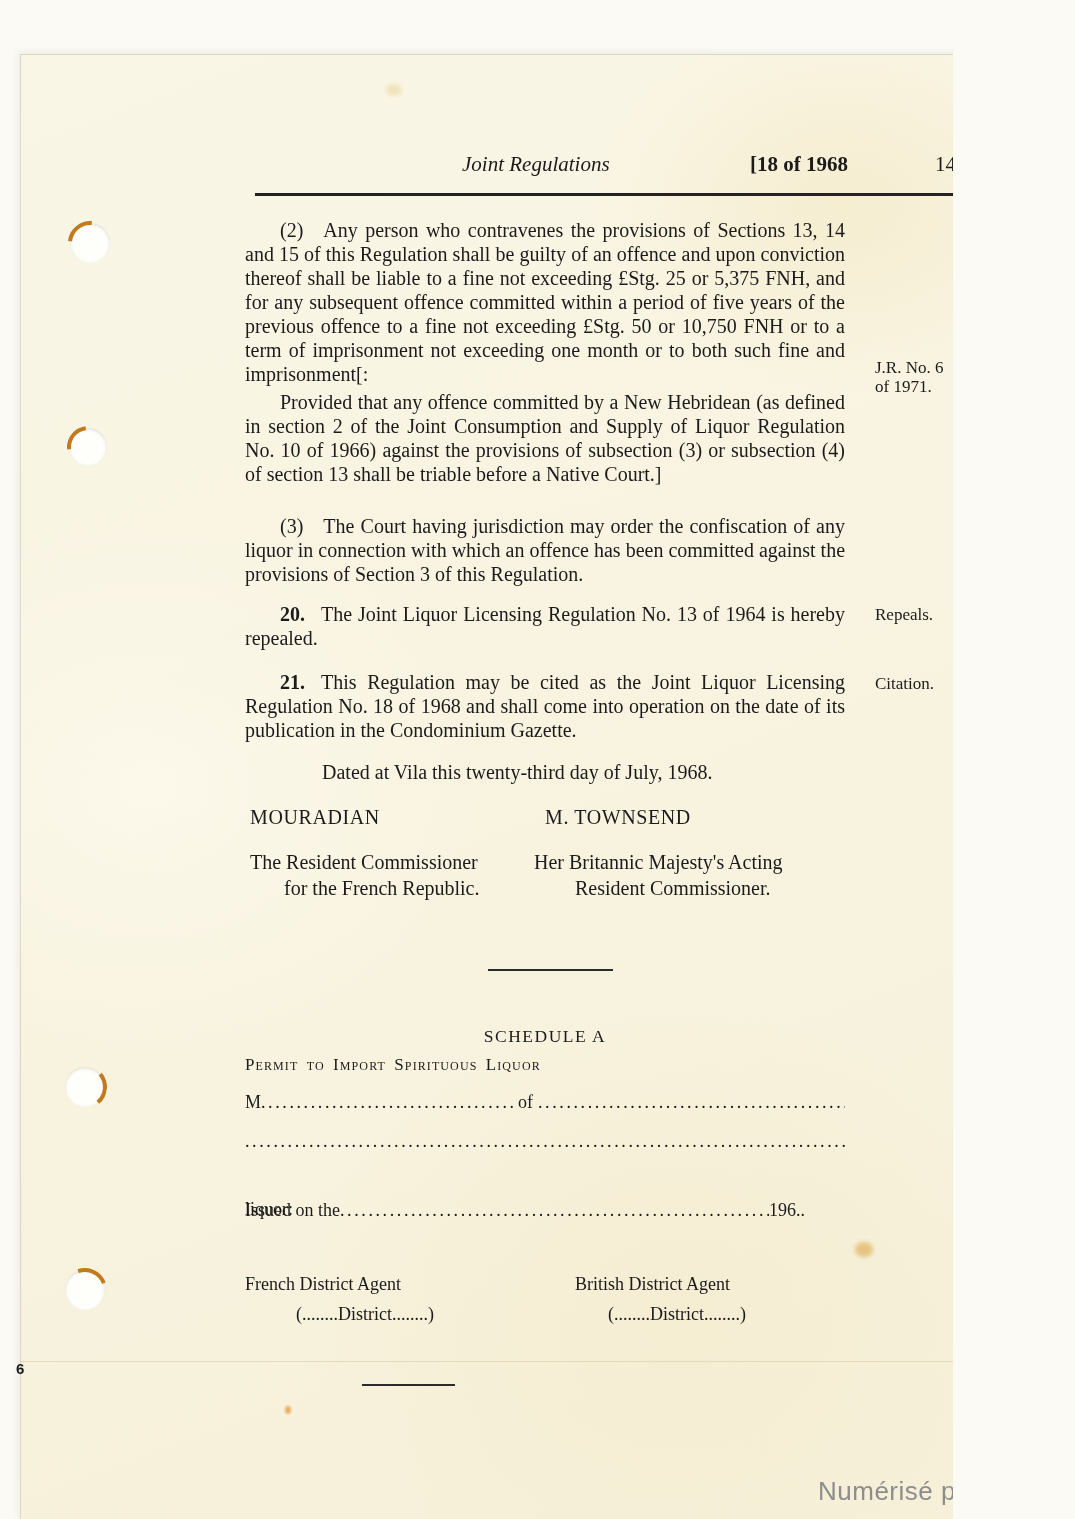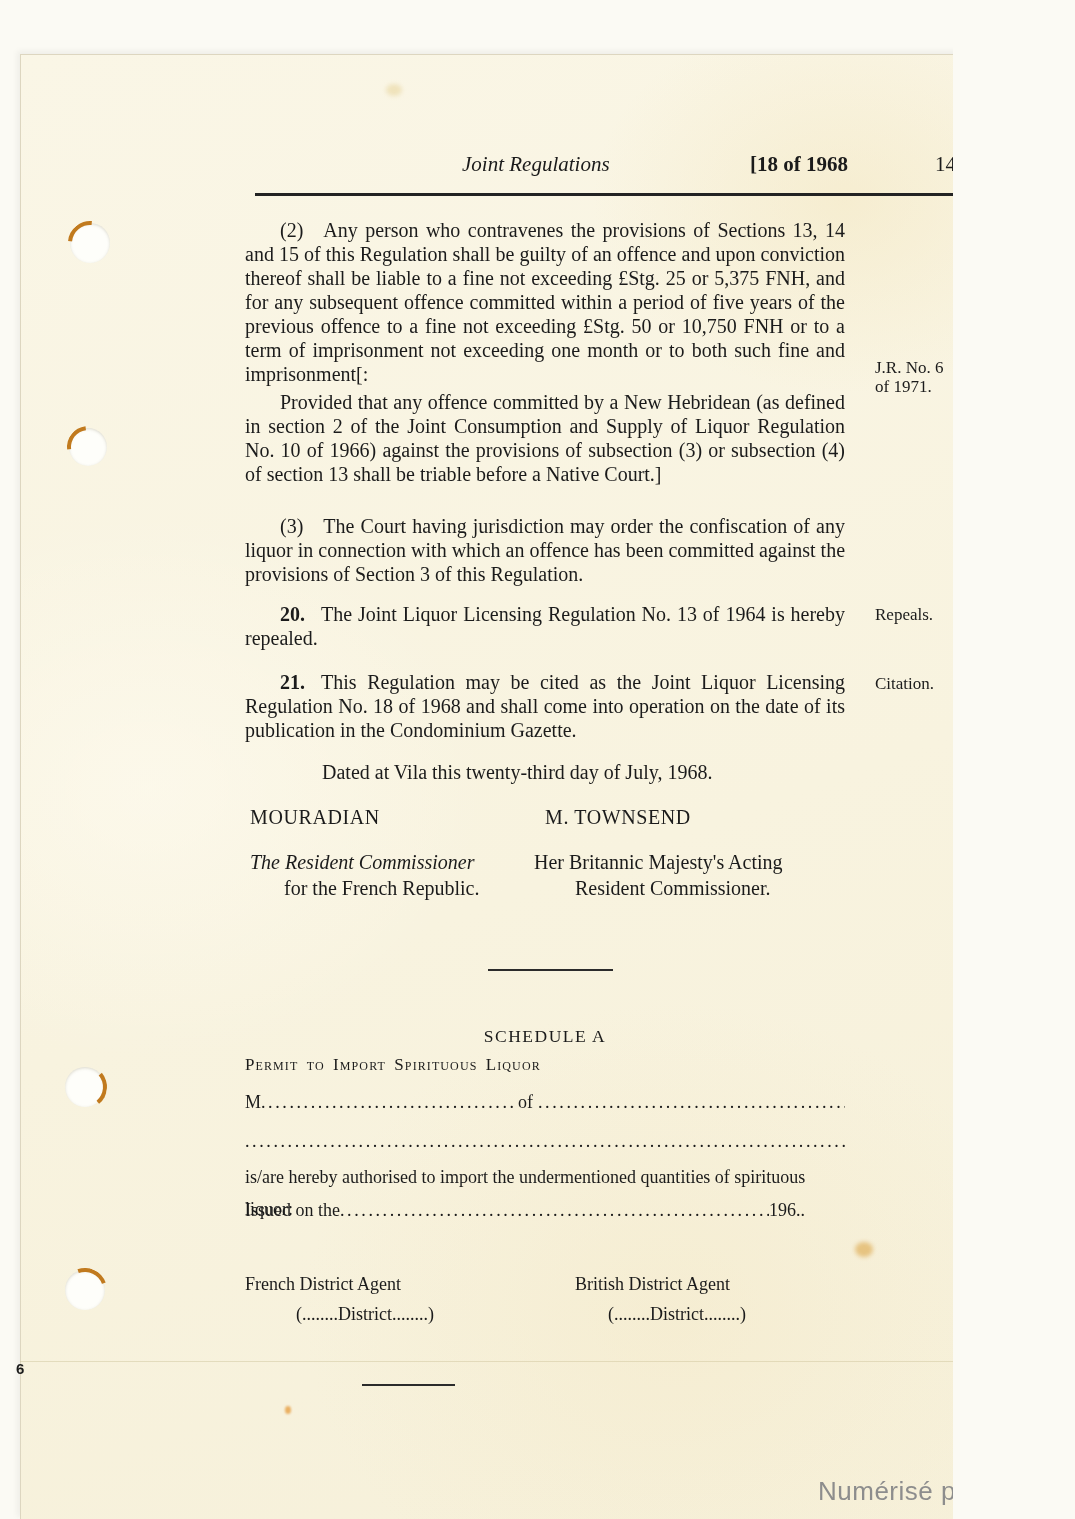--- a/index.html
+++ b/index.html
@@ -106,40 +106,39 @@
     <div>J.R. No. 6</div>
     <div>of 1971.</div>
   </div>
   <div class="margin-note" style="top:605px;">Repeals.</div>
   <div class="margin-note" style="top:674px;text-align:right;">Citation.</div>
 
   <span class="dated">Dated at Vila this twenty-third day of July, 1968.</span>
 
   <span class="sig sig-name" style="left:250px;top:806px;">MOURADIAN</span>
   <span class="sig sig-name" style="left:545px;top:806px;">M. TOWNSEND</span>
-  <span class="sig" style="left:250px;top:851px;font-style:italic;">The Resident Commissioner</span>
+  <span class="sig" style="left:250px;top:851px;">The Resident Commissioner</span>
   <span class="sig" style="left:284px;top:877px;">for the French Republic.</span>
   <span class="sig" style="left:534px;top:851px;">Her Britannic Majesty's Acting</span>
   <span class="sig" style="left:575px;top:877px;">Resident Commissioner.</span>
 
   <div class="rule-mid"></div>
 
   <div class="sched-head">SCHEDULE A</div>
   <div class="sched-sub">Permit to Import Spirituous Liquor</div>
 
   <div class="form-line" style="top:1092px;">
     <span>M</span>
     <span class="dots dots-fixed">................................................................................</span>
     <span class="mid-of">of</span>
     <span class="dots dots-fill">................................................................................</span>
   </div>
   <div class="form-line" style="top:1131px;">
     <span class="dots dots-fill">........................................................................................................................</span>
   </div>
-  <span class="plain" style="left:245px;top:1167px;">is/are hereby authorised to import the undermentioned quantities of spirituous</span>
   <span class="plain" style="left:245px;top:1199px;">liquor:</span>
 
   <div class="form-line" style="top:1200px;width:560px;">
     <span>Issued on the</span>
     <span class="dots dots-fill">................................................................................</span>
     <span>196..</span>
   </div>
 
   <span class="plain" style="left:245px;top:1274px;">French District Agent</span>
   <span class="plain" style="left:575px;top:1274px;">British District Agent</span>

